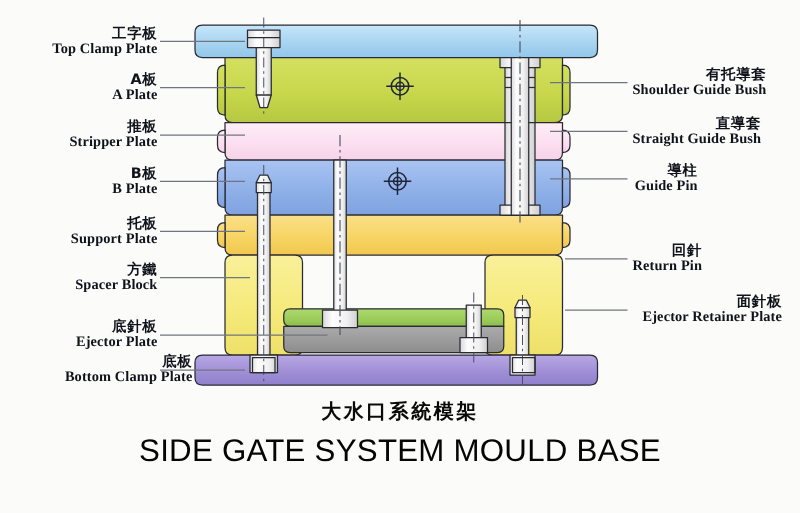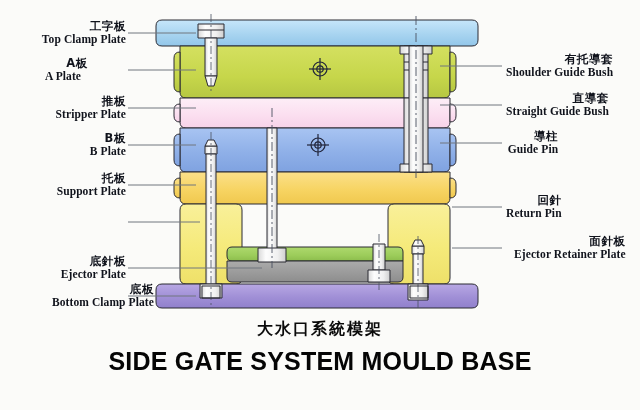--- a/index.html
+++ b/index.html
@@ -31,21 +31,21 @@
   #title-block{
     position:absolute;left:0;top:314px;width:640px;text-align:center;
   }
   #title-cn{
     font-family:"DejaVu Sans","Liberation Sans",sans-serif;
     font-size:16px;font-weight:700;letter-spacing:2px;color:#0a0a0a;
     line-height:30px;
   }
   #title-en{
     font-family:"Liberation Sans",sans-serif;
-    font-size:25px;font-weight:700;letter-spacing:.2px;color:#050505;
+    font-size:25px;font-weight:400;letter-spacing:.2px;color:#050505;
     line-height:30px;margin-top:2px;
   }
 </style>
 </head>
 <body>
 
 <div id="stage">
 
   <svg class="layer" viewBox="0 0 640 410">
     <defs>
@@ -223,40 +223,44 @@
       <line x1="452" y1="207" x2="502" y2="207"></line>
       <line x1="452" y1="248" x2="502" y2="248"></line>
     </g>
   </svg>
 
   <div class="lbl left" style="left:0;top:20px;width:126px;">
     <span class="cn">工字板</span>
     <span class="en">Top Clamp Plate</span>
   </div>
 
-  <div class="lbl left" style="left:0;top:57px;width:126px;text-align:center;">
+  <div class="lbl left" style="left:0;top:57px;width:126px;">
     <span class="cn">A板</span>
     <span class="en">A Plate</span>
   </div>
 
   <div class="lbl left" style="left:0;top:95px;width:126px;">
     <span class="cn">推板</span>
     <span class="en">Stripper Plate</span>
   </div>
 
   <div class="lbl left" style="left:0;top:132px;width:126px;">
     <span class="cn">B板</span>
     <span class="en">B Plate</span>
   </div>
 
   <div class="lbl left" style="left:0;top:172px;width:126px;">
     <span class="cn">托板</span>
     <span class="en">Support Plate</span>
   </div>
 
+  <div class="lbl left" style="left:0;top:209px;width:126px;">
+    <span class="cn">方鐵</span>
+    <span class="en">Spacer Block</span>
+  </div>
 
   <div class="lbl left" style="left:0;top:255px;width:126px;">
     <span class="cn">底針板</span>
     <span class="en">Ejector Plate</span>
   </div>
 
   <div class="lbl left" style="left:0;top:283px;width:126px;margin-left:28px;">
     <span class="cn">底板</span>
     <span class="en">Bottom Clamp Plate</span>
   </div>

